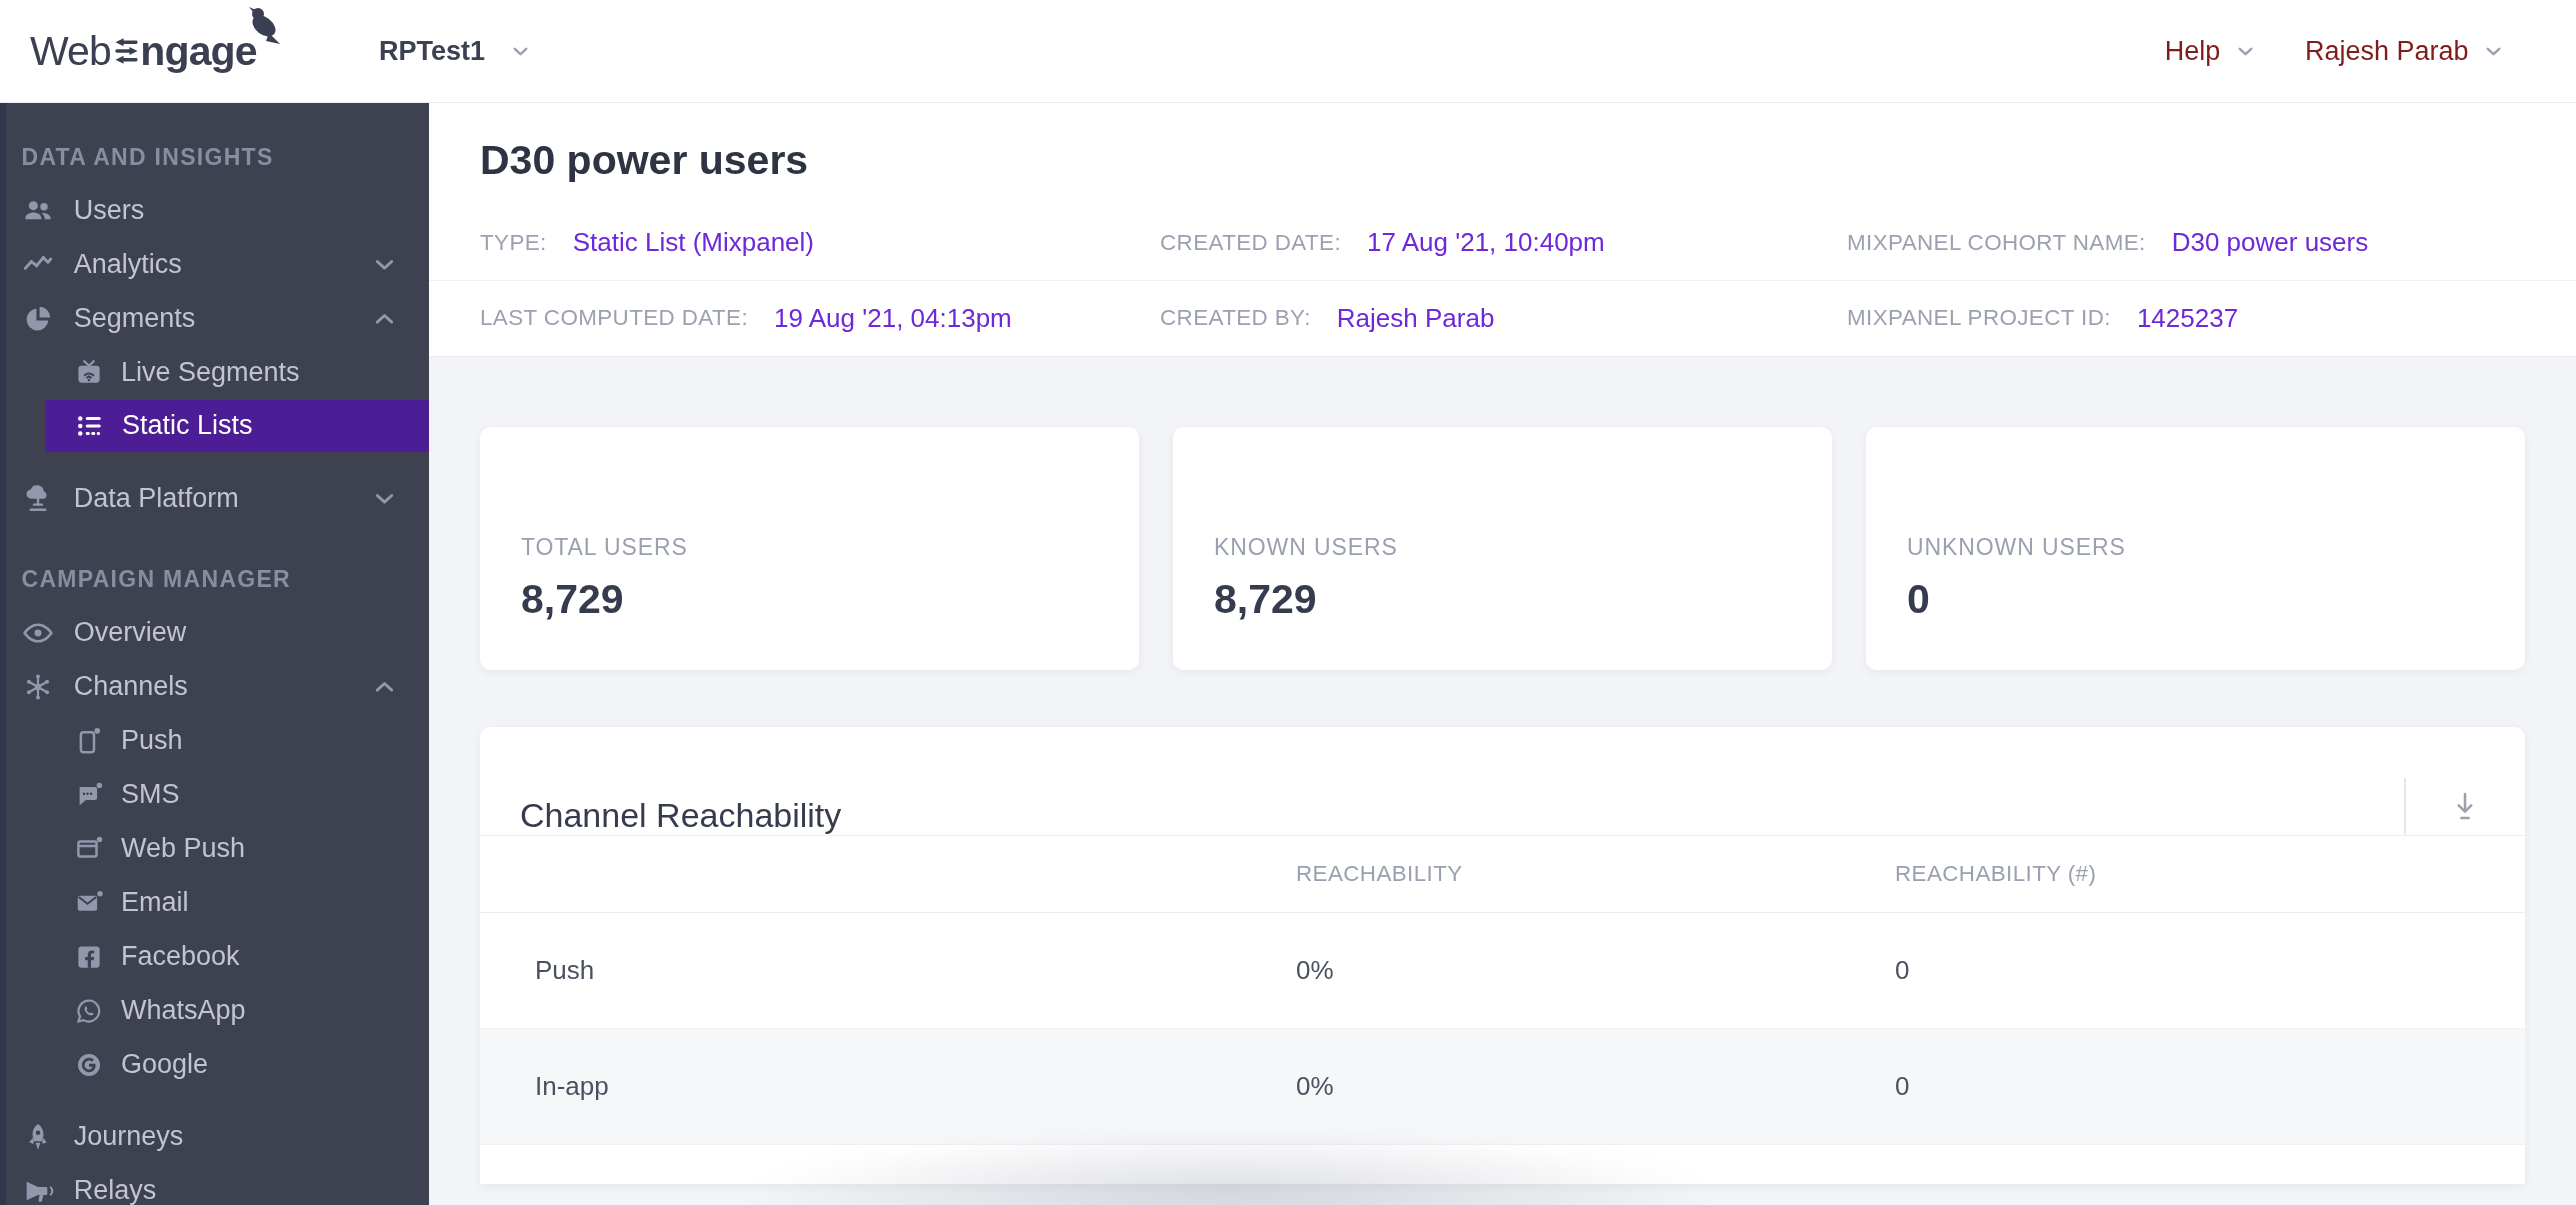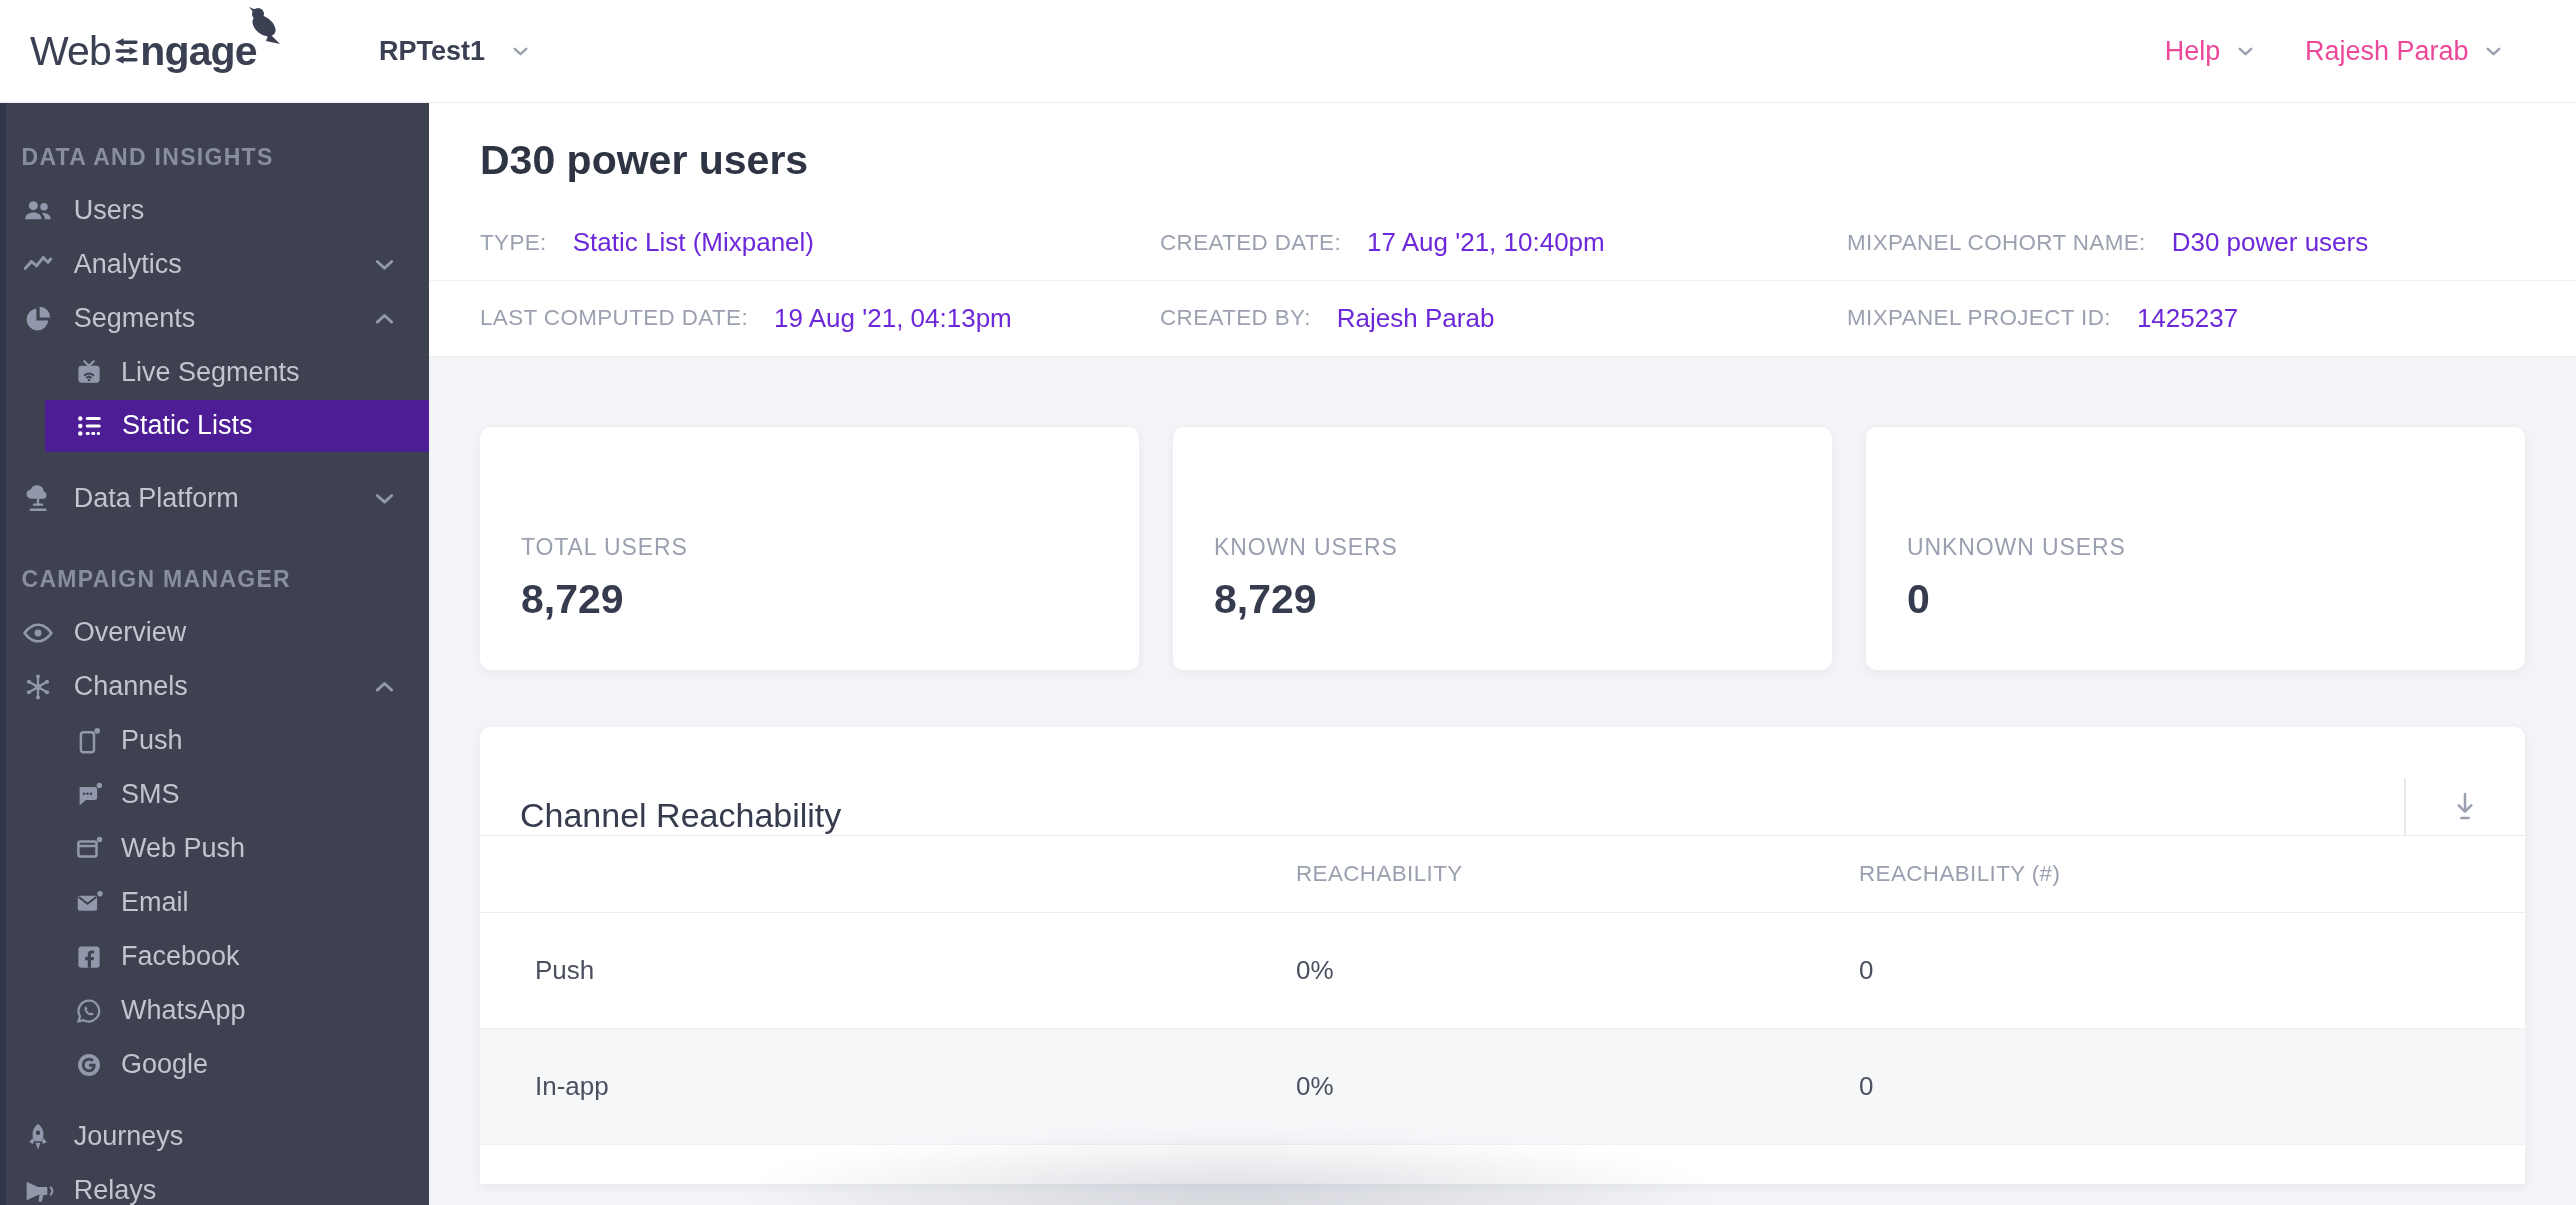--- a/index.html
+++ b/index.html
@@ -10,21 +10,21 @@
   .topbar { position:absolute; top:0; left:0; width:2576px; height:103px; background:#fff;
             border-bottom:1.8px solid #ebecf0; z-index:20; display:flex; align-items:center; }
   .logo { position:relative; margin-left:30px; display:flex; align-items:center; color:#3b3f52; }
   .logo-light { font-size:41px; font-weight:300; letter-spacing:-0.9px; }
   .logo-bold  { font-size:41px; font-weight:700; letter-spacing:-0.9px; }
   .logo-arrows { margin:0 1.8px 0 2.7px; }
   .logo-bird { position:absolute; right:-30px; top:-23px; }
   .project { position:absolute; left:379px; top:0; height:100%; display:flex; align-items:center; gap:23px;
              font-size:27px; font-weight:600; color:#3b4052; cursor:pointer; }
   .topbar-right { margin-left:auto; display:flex; align-items:center; gap:47px; padding-right:70px; }
-  .topbar-link { display:flex; align-items:center; gap:12.5px; font-size:27px; color:#ec4899; cursor:pointer; }
+  .topbar-link { display:flex; align-items:center; gap:12.5px; font-size:27px; color:#7f1d1d; cursor:pointer; }
   .chev { color:#9aa0ae; display:inline-flex; }
 
   
   .sidebar { position:absolute; top:103px; left:0; bottom:0; width:429px; background:#3d4150; z-index:10; }
   .sidebar-edge { position:absolute; left:0; top:0; bottom:0; width:6.3px; background:#32364a; }
   .section-title { padding:41px 0 0 21.5px; margin-bottom:12.5px; font-size:23px; font-weight:700;
                    color:#888da0; letter-spacing:1.3px; }
   .nav-item { height:54px; display:flex; align-items:center; padding-left:19.7px; font-size:27px;
               color:#c2c5d1; position:relative; cursor:pointer; white-space:nowrap; }
   .nav-item.sub { padding-left:73px; }
@@ -63,21 +63,21 @@
   .reach-actions { margin-left:auto; display:flex; align-items:center; }
   .vdiv { width:1.8px; height:57px; background:#e6e8ec; margin-right:38px; }
   .download-btn { width:41px; height:41px; color:#9aa0ae; display:flex; align-items:center;
                   justify-content:center; cursor:pointer; background:none; border:none; }
   .reach-header { height:77px; display:flex; align-items:center; border-bottom:1.8px solid #ecedf1;
                   font-size:22.4px; color:#9aa0b0; letter-spacing:0.4px; }
   .reach-row { height:116px; display:flex; align-items:center; font-size:26px; color:#4b5061;
                border-bottom:1.8px solid #eef0f2; }
   .reach-row.alt { background:#f6f7f9; }
   .reach-row.partial { height:39px; border-bottom:none; }
-  .colA { width:816px; padding-left:55px; } .colB { width:563px; } .colC { flex:1; }
+  .colA { width:816px; padding-left:55px; } .colB { width:563px; } .colC { flex:1;margin-left:36px; }
 
   .bottom-glow { position:absolute; left:152px; bottom:-72px; width:1297px; height:170px;
                  background:radial-gradient(ellipse closest-side, rgba(100,107,128,.22), rgba(100,107,128,0) 75%);
                  filter:blur(7.2px); pointer-events:none; }
   svg { display:block; }
 </style>
 </head>
 <body>
 
 <div class="topbar">

